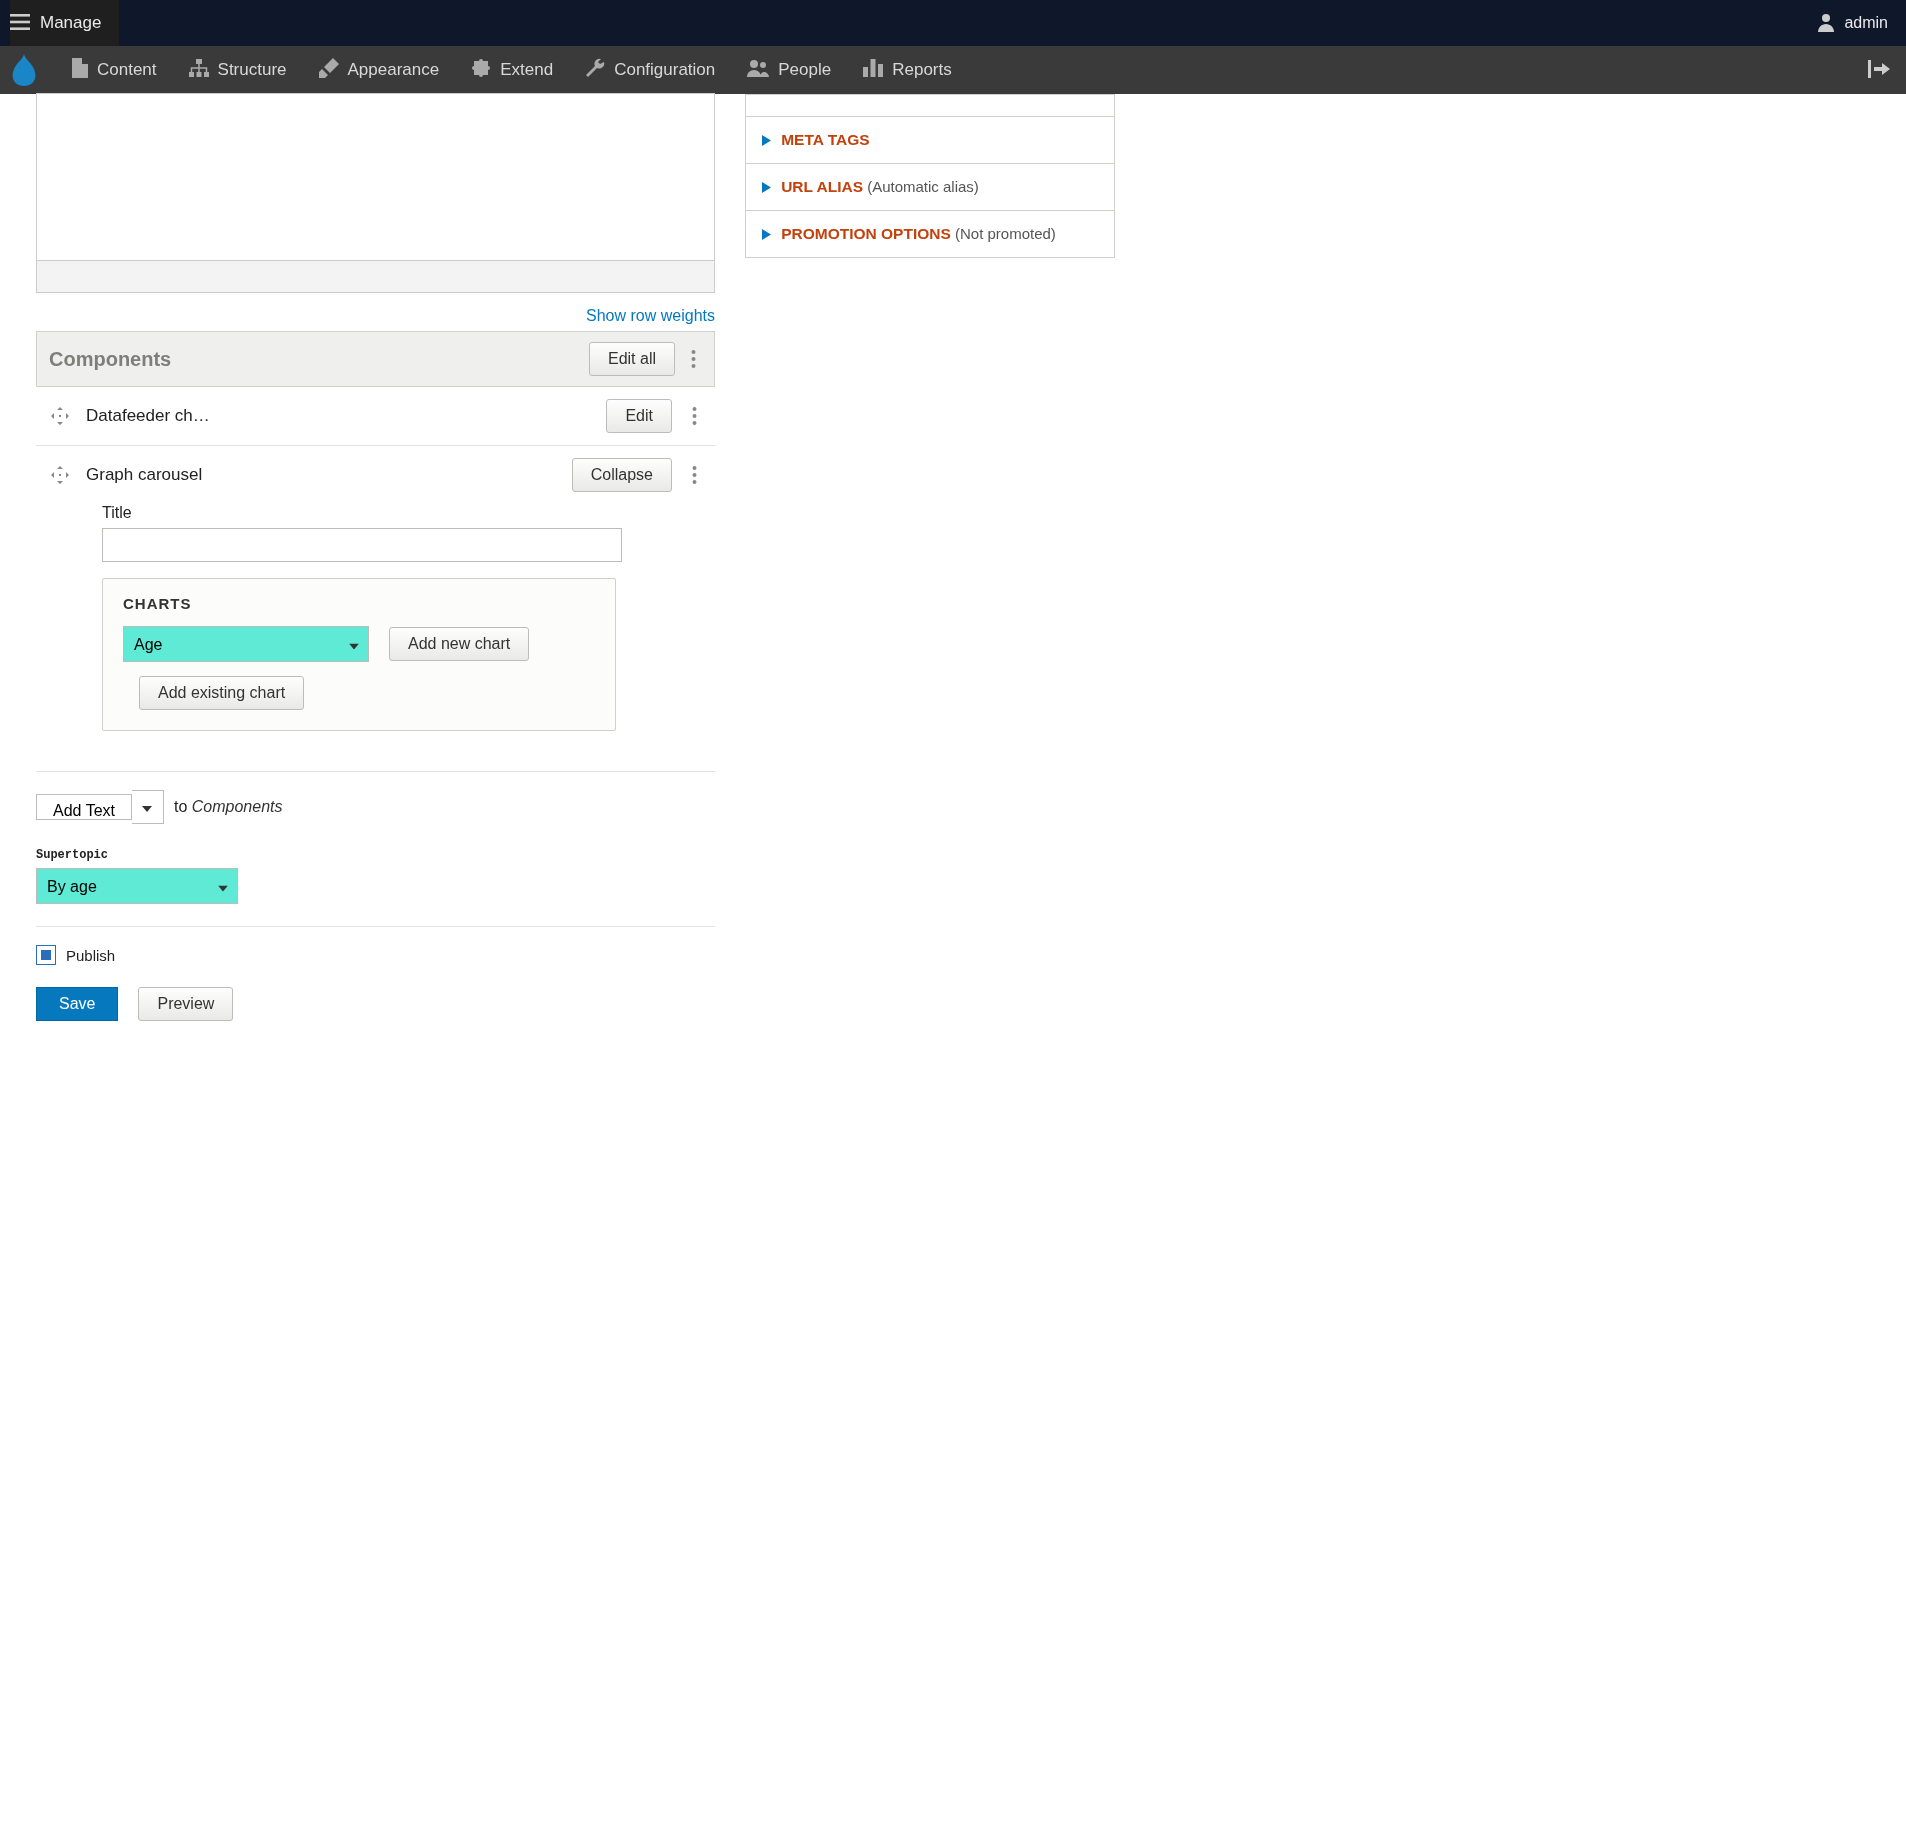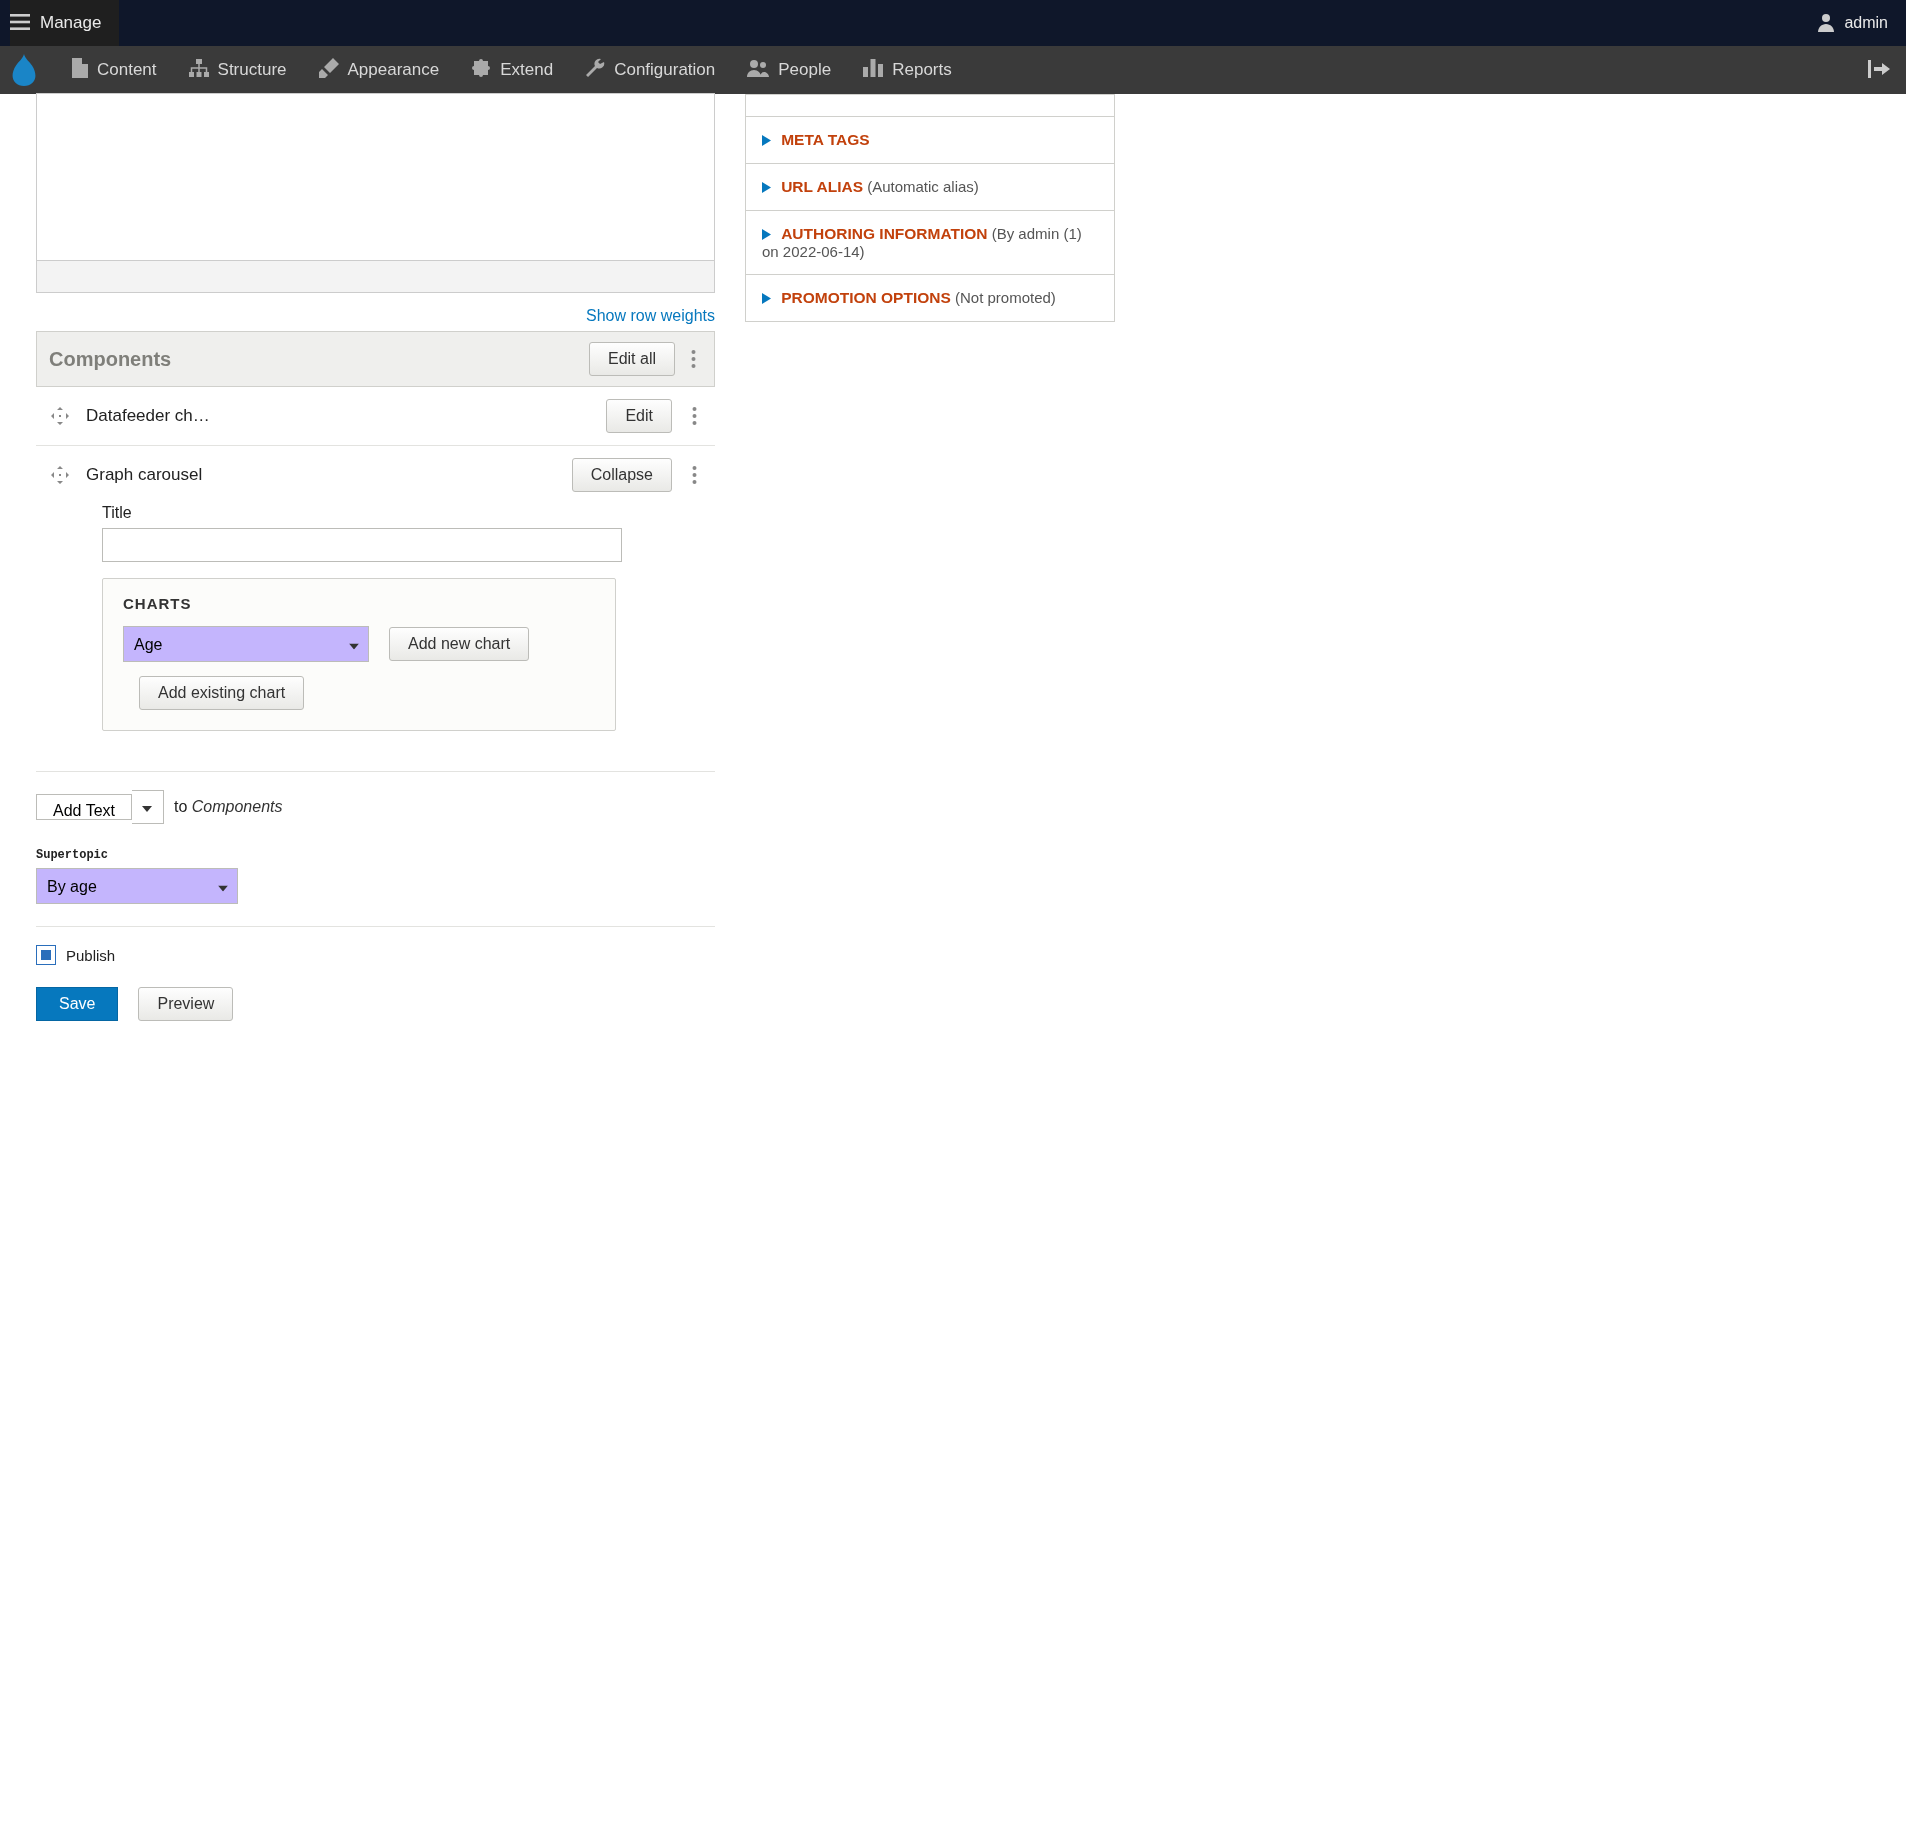--- a/index.html
+++ b/index.html
@@ -132,21 +132,21 @@
   .charts-legend {
     font-weight: 700;
     letter-spacing: 1px;
     font-size: 15px;
     color: #333;
     margin-bottom: 14px;
   }
   .chart-controls-row { display: flex; gap: 20px; align-items: center; margin-bottom: 14px;}
   .select {
     border: 1px solid #bcbcb8;
-    background: #c4b5fd;
+    background: #5eead4;
     height: 36px;
     padding: 4px 34px 4px 10px;
     font-size: 16px;
     appearance: none;
     position: relative;
     min-width: 246px;
   }
   .select-wrap { position: relative; display: inline-block; }
   .select-caret {
     position: absolute; right: 10px; top: 50%; transform: translateY(-50%);
@@ -457,29 +457,20 @@
       <div class="side-item">
         <span class="disclosure-tri">
           <svg width="9" height="11" viewBox="0 0 9 11">
               <path d="M0 0v11l9-5.5z"></path>
             </svg>
         </span>
         <span class="side-item-title">URL ALIAS</span>
         <span class="side-item-extra">(Automatic alias)</span>
       </div>
 
-      <div class="side-item">
-        <span class="disclosure-tri">
-          <svg width="9" height="11" viewBox="0 0 9 11">
-              <path d="M0 0v11l9-5.5z"></path>
-            </svg>
-        </span>
-        <span class="side-item-title">AUTHORING INFORMATION</span>
-        <span class="side-item-extra">(By admin (1) on 2022-06-14)</span>
-      </div>
 
       <div class="side-item">
         <span class="disclosure-tri">
           <svg width="9" height="11" viewBox="0 0 9 11">
               <path d="M0 0v11l9-5.5z"></path>
             </svg>
         </span>
         <span class="side-item-title">PROMOTION OPTIONS</span>
         <span class="side-item-extra">(Not promoted)</span>
       </div>

